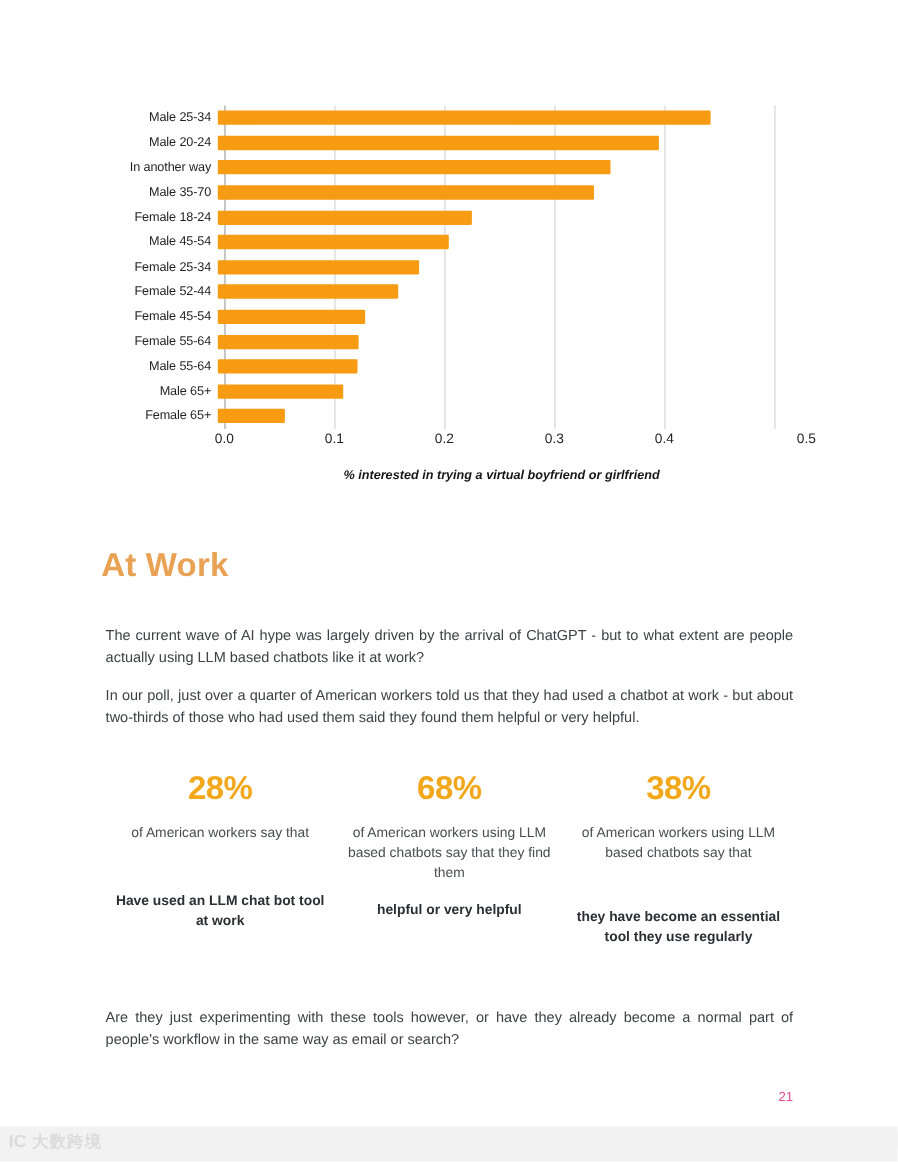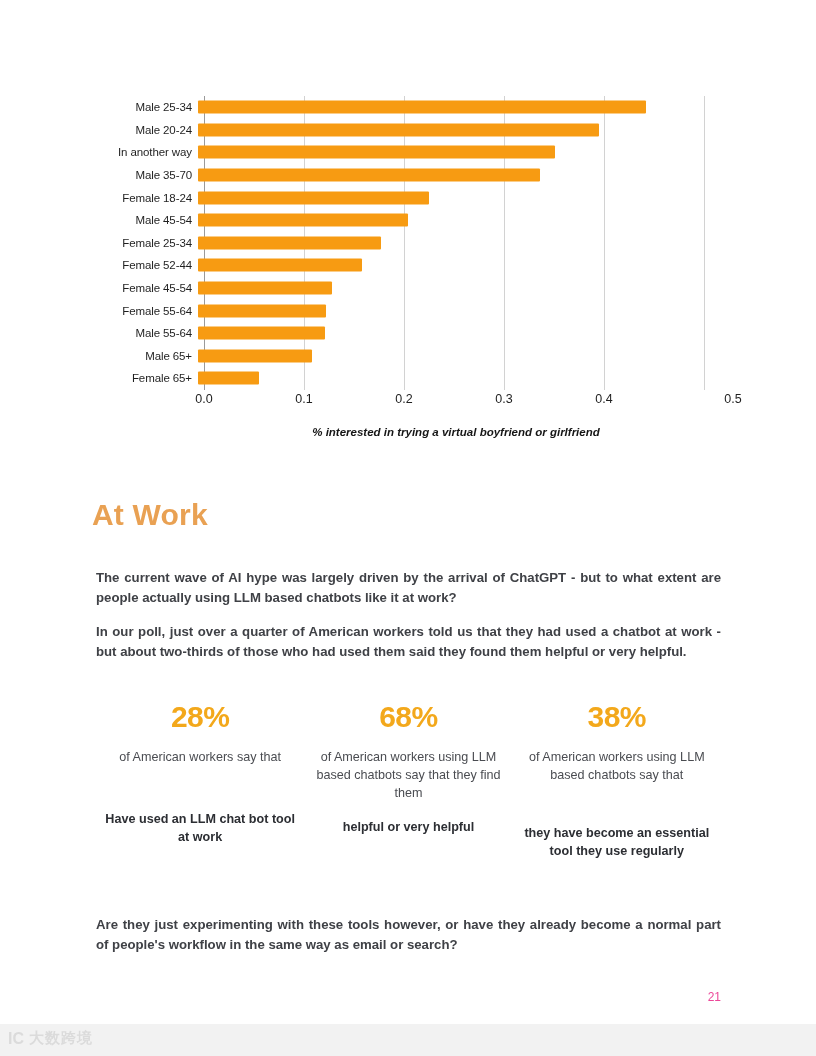--- a/index.html
+++ b/index.html
@@ -136,21 +136,20 @@
 
   .para {
     position: absolute;
     left: 96px;
     width: 625px;
     font-size: 13.2px;
     line-height: 19.5px;
     color: #3f4146;
     text-align: justify;
     font-family: "Liberation Sans", sans-serif;
-    font-weight: bold;
   }
   .para-1 { top: 568px; }
   .para-2 { top: 622px; }
   .para-3 { top: 915px; }
 
   
   .stats {
     position: absolute;
     left: 96px;
     top: 700px;

